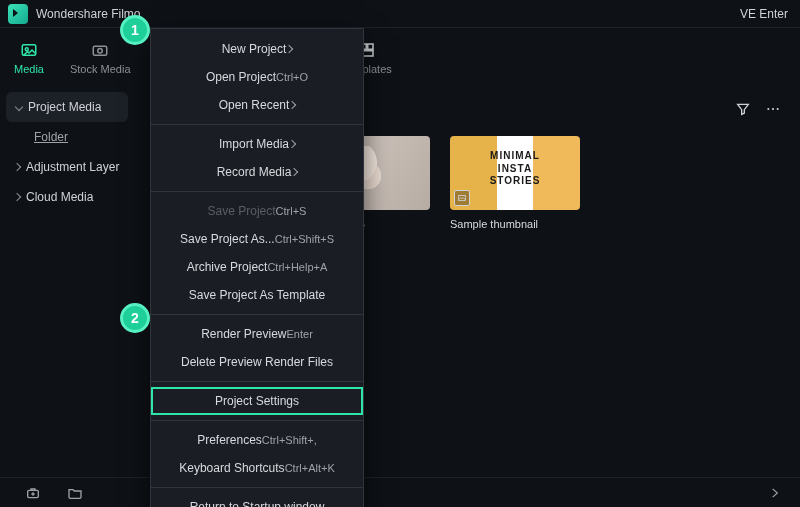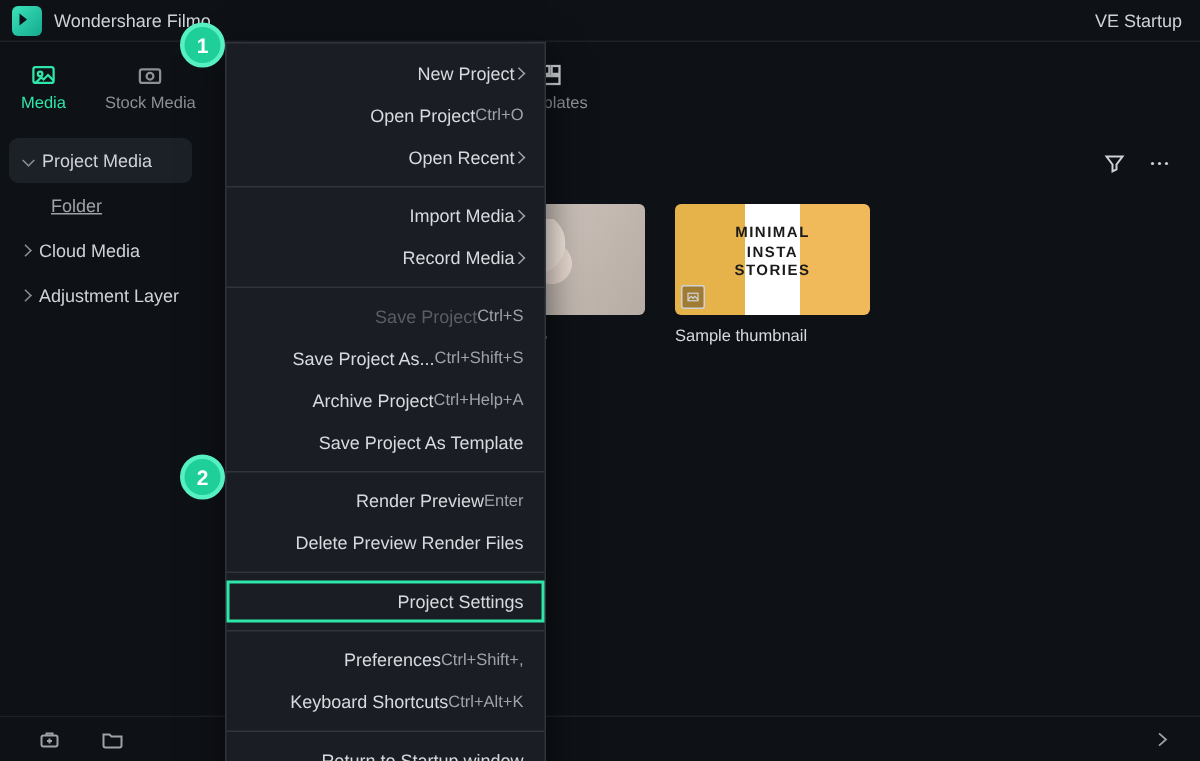--- a/index.html
+++ b/index.html
@@ -42,42 +42,42 @@
   
   .yt { background:#fff; display:flex; align-items:center; justify-content:center; }
   .yt .pill { background:#ff0000; color:#fff; font-weight:700; font-size:18px; padding:6px 10px 6px 6px; border-radius:6px 14px 14px 6px; display:flex; align-items:center; gap:4px;}
   .yt .pill::before{content:"";width:0;height:0;border-left:10px solid #fff;border-top:6px solid transparent;border-bottom:6px solid transparent;}
   .snap { background:linear-gradient(120deg,#d8cfc8,#b7aca4); }
   .snap::after{content:"";position:absolute;left:34px;top:10px;width:56px;height:54px;background:radial-gradient(circle at 40% 30%,#f1e6dd 0 40%,transparent 41%),radial-gradient(circle at 60% 55%,#e7d9cf 0 30%,transparent 31%);}
   .mini { background:linear-gradient(90deg,#e6b24a 0 36%,#ffffff 36% 64%,#f0b95a 64%); }
   .mini .txt{ position:absolute; left:0; right:0; top:14px; text-align:center; font-size:10px; font-weight:800; letter-spacing:1px; color:#1a1a1a; line-height:1.25;}
   
   .dropdown { position:absolute; top:28px; left:150px; width:214px; background:#1a1d23; border:1px solid #30343c; box-shadow:0 8px 24px rgba(0,0,0,.6); padding:6px 0; font-size:12px; z-index:20; }
-  .dd-row { display:flex; align-items:center; justify-content:flex-end; padding:7px 14px; color:#d7dade; position:relative; }
+  .dd-row { display:flex; align-items:center; justify-content:center; padding:7px 14px; color:#d7dade; position:relative; }
   .dd-row.disabled { color:#5a5d63; }
   .dd-row .sub { color:#9fa3a9; font-size:11px; }
   .dd-row .arr { width:6px;height:6px;border-right:1.5px solid #9fa3a9;border-bottom:1.5px solid #9fa3a9;transform:rotate(-45deg); }
   .dd-sep { height:1px; background:#30343c; margin:5px 0; }
   .dd-row.hl { outline:2px solid #2ee6a8; outline-offset:-2px; }
   
   .badge { position:absolute; width:30px; height:30px; border-radius:50%; background:#1ecf9a; border:3px solid #57f0c3; color:#fff; font-weight:700; font-size:14px; display:flex; align-items:center; justify-content:center; z-index:30; }
   .badge.b1 { top:15px; left:120px; }
   .badge.b2 { top:303px; left:120px; }
   
   .footer { height:30px; background:#0e1116; display:flex; align-items:center; padding:0 14px; gap:12px; border-top:1px solid #1e2127;}
   .footer .spacer { flex:1; }
   .footer svg { stroke:#9fa3a9; }
 </style>
 </head>
 <body>
 
 <div class="titlebar">
   <div class="logo"></div>
   <div class="appname">Wondershare Filmo</div>
-  <div class="right-title">VE Startup</div>
+  <div class="right-title">VE Enter</div>
 </div>
 
 <div class="toolbar">
   <div class="tab active">
     <svg viewBox="0 0 24 24" fill="none" stroke="#2ee6a8" stroke-width="2">
         <rect x="3" y="5" width="18" height="14" rx="2"></rect>
         <circle cx="9" cy="11" r="2"></circle>
         <path d="M21 17l-5-5-4 4-2-2-5 5"></path>
       </svg>
     <span>Media</span>
@@ -109,25 +109,25 @@
   <div class="sidebar">
     <div class="side-item active">
       <span class="caret down"></span>
       <span>Project Media</span>
     </div>
     <div class="side-item sub">
       <span>Folder</span>
     </div>
     <div class="side-item">
       <span class="caret"></span>
-      <span>Cloud Media</span>
+      <span>Adjustment Layer</span>
     </div>
     <div class="side-item">
       <span class="caret"></span>
-      <span>Adjustment Layer</span>
+      <span>Cloud Media</span>
     </div>
   </div>
 
   <div class="main">
     <div class="breadcrumb-row">
       <span>media</span>
       <span class="spacer"></span>
       <span class="ic-btn">
         <svg width="16" height="16" viewBox="0 0 24 24" fill="none" stroke="#cfd2d6" stroke-width="2">
             <path d="M4 5h16l-6 8v5l-4 2v-7z"></path>

